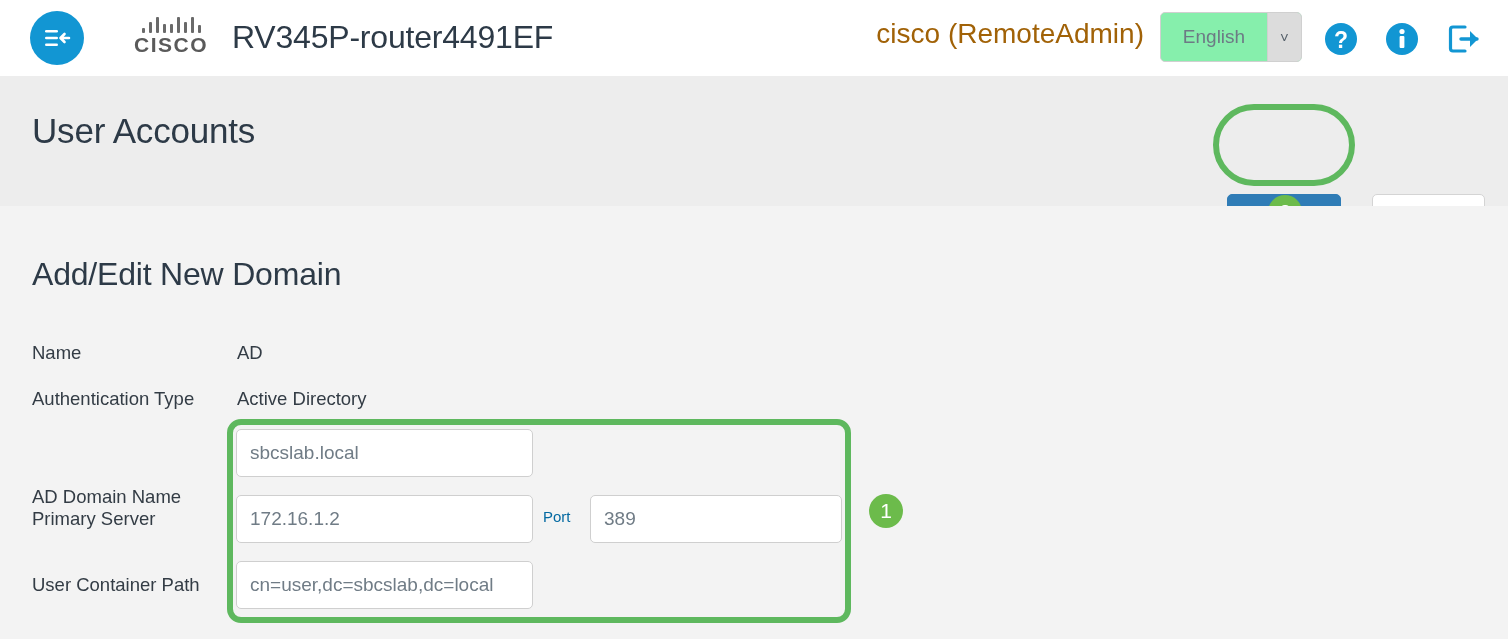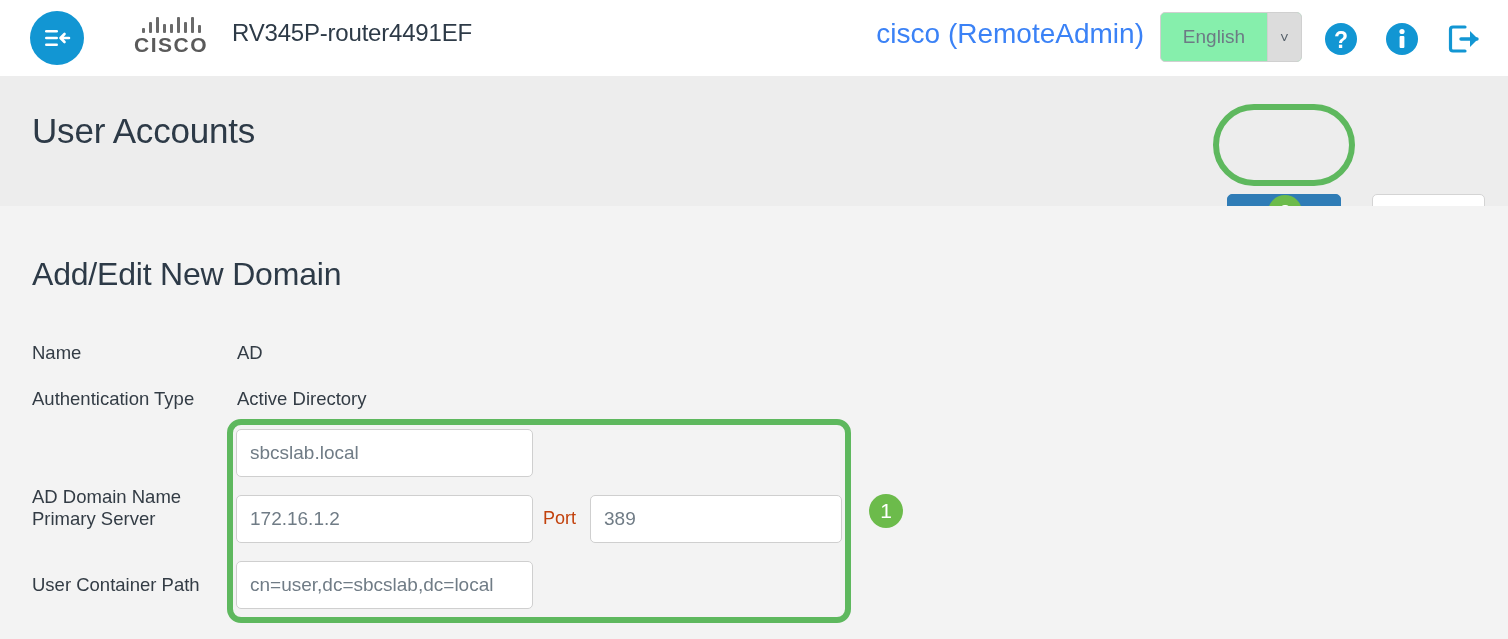--- a/index.html
+++ b/index.html
@@ -59,31 +59,31 @@
     font-size: 21px;
     letter-spacing: 1.5px;
     font-weight: bold;
     color: #5a5a5a;
     font-family: "Liberation Sans", sans-serif;
   }
 
   .device-name {
     position: absolute;
     left: 232px; top: 19px;
-    font-size: 24px;
+    font-size: 32px;
     color: #2d3a47;
     letter-spacing: -0.2px;
     white-space: nowrap;
   }
 
   .user-label {
     position: absolute;
     right: 364px; top: 18px;
     font-size: 28px;
-    color: #3b82f6;
+    color: #a16207;
     white-space: nowrap;
   }
 
   .lang-select {
     position: absolute;
     left: 1160px; top: 12px;
     width: 142px; height: 50px;
     background: #86efac;
     border: 1px solid #d0d0d0;
     border-radius: 5px;
@@ -250,22 +250,22 @@
   .in-server { left: 236px; top: 289px; width: 297px; }
   .in-port   { left: 590px; top: 289px; width: 252px; }
   .in-path   { left: 236px; top: 355px; width: 297px; }
 
   .lbl-domain { top: 236px; margin-top: 44px; }
   .lbl-server { top: 302px; }
   .lbl-path   { top: 368px; }
   .lbl-port {
     position: absolute;
     left: 543px; top: 302px;
-    font-size: 18px;
-    color: #c2410c;
+    font-size: 15px;
+    color: #0369a1;
   }
 
   
   .hl-fields {
     position: absolute;
     left: 227px; top: 213px;
     width: 624px; height: 204px;
     border: 6px solid #5eb85e;
     border-radius: 14px;
     pointer-events: none;

